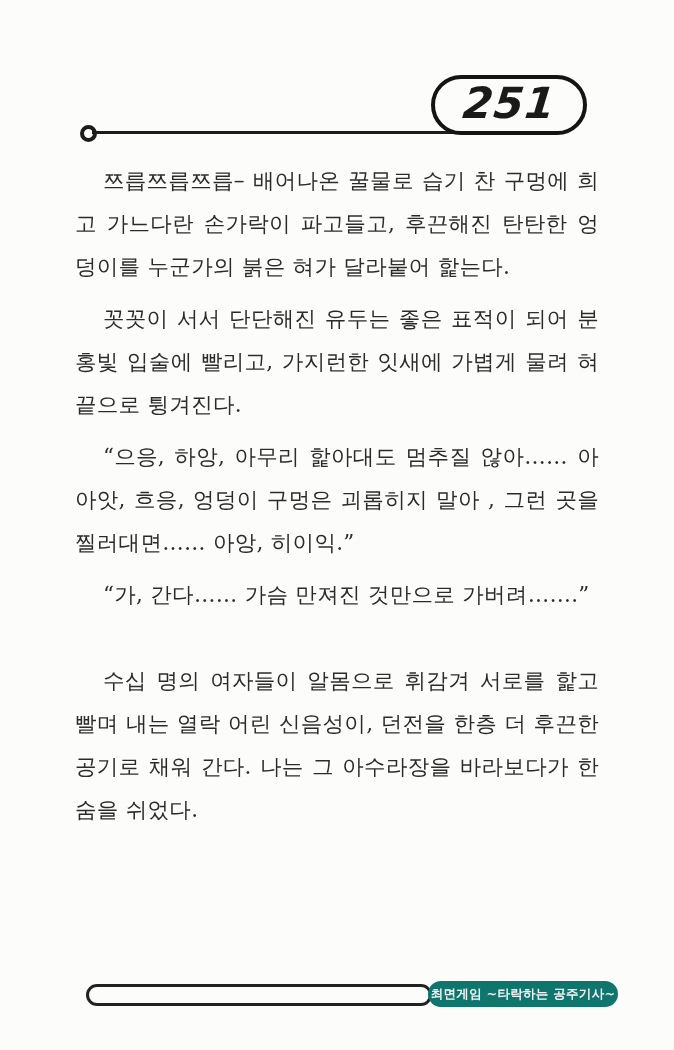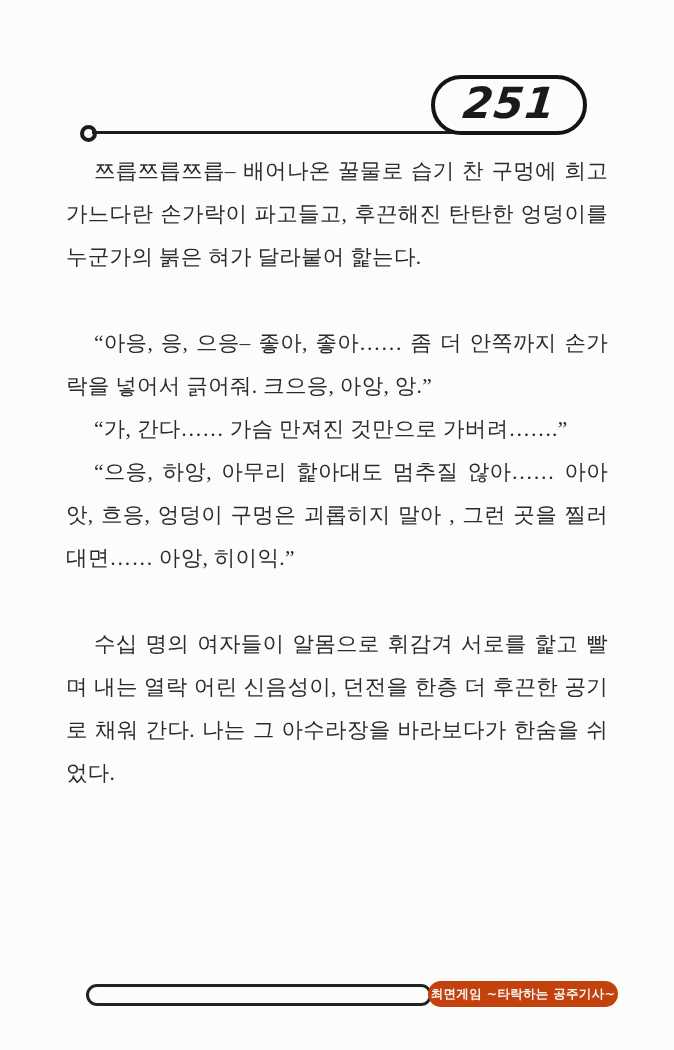--- a/index.html
+++ b/index.html
@@ -66,23 +66,22 @@
     position: absolute;
     left: 66px;
     top: 150px;
     width: 542px;
     font-size: 21.5px;
     line-height: 43px;
     text-align: justify;
     letter-spacing: 0.3px;
   }
   .text-block p {
-    margin: 0;
+    margin: 9px;
     text-indent: 1.3em;
-    font-family: Liberation Serif, serif;
   }
   .text-block p.gap {
     margin-top: 43px;
   }
 
   
   .footer-rule-pill {
     position: absolute;
     left: 86px;
     top: 984px;
@@ -91,21 +90,21 @@
     border: 3px solid #222222;
     border-radius: 12px;
     background: transparent;
   }
   .book-title-badge {
     position: absolute;
     left: 428px;
     top: 981px;
     width: 190px;
     height: 26px;
-    background: #c2410c;
+    background: #0f766e;
     border-radius: 13px;
     display: flex;
     align-items: center;
     justify-content: center;
     font-family: "DejaVu Sans", "Liberation Sans", sans-serif;
     font-size: 12.5px;
     font-weight: bold;
     letter-spacing: 0.3px;
     color: #f5f5f5;
     white-space: nowrap;
@@ -117,23 +116,23 @@
 <div class="page">
 
   <div class="header-ring"></div>
   <div class="header-rule"></div>
   <div class="page-number-pill">
     <span class="page-number">251</span>
   </div>
 
   <div class="text-block">
     <p>쯔릅쯔릅쯔릅– 배어나온 꿀물로 습기 찬 구멍에 희고 가느다란 손가락이 파고들고, 후끈해진 탄탄한 엉덩이를 누군가의 붉은 혀가 달라붙어 핥는다.</p>
-    <p class="gap">“아응, 응, 으응– 좋아, 좋아…… 좀 더 안쪽까지 손가락을 넣어서 긁어줘. 크으응, 아앙, 앙.”</p>
+    <p>꼿꼿이 서서 단단해진 유두는 좋은 표적이 되어 분홍빛 입술에 빨리고, 가지런한 잇새에 가볍게 물려 혀끝으로 튕겨진다.</p>
+    <p>“으응, 하앙, 아무리 핥아대도 멈추질 않아…… 아아앗, 흐응, 엉덩이 구멍은 괴롭히지 말아 , 그런 곳을 찔러대면…… 아앙, 히이익.”</p>
     <p>“가, 간다…… 가슴 만져진 것만으로 가버려…….”</p>
-    <p>“으응, 하앙, 아무리 핥아대도 멈추질 않아…… 아아앗, 흐응, 엉덩이 구멍은 괴롭히지 말아 , 그런 곳을 찔러대면…… 아앙, 히이익.”</p>
     <p class="gap">수십 명의 여자들이 알몸으로 휘감겨 서로를 핥고 빨며 내는 열락 어린 신음성이, 던전을 한층 더 후끈한 공기로 채워 간다. 나는 그 아수라장을 바라보다가 한숨을 쉬었다.</p>
   </div>
 
   <div class="footer-rule-pill"></div>
   <div class="book-title-badge">
     <span>최면게임 ~타락하는 공주기사~</span>
   </div>
 
 </div>
 

